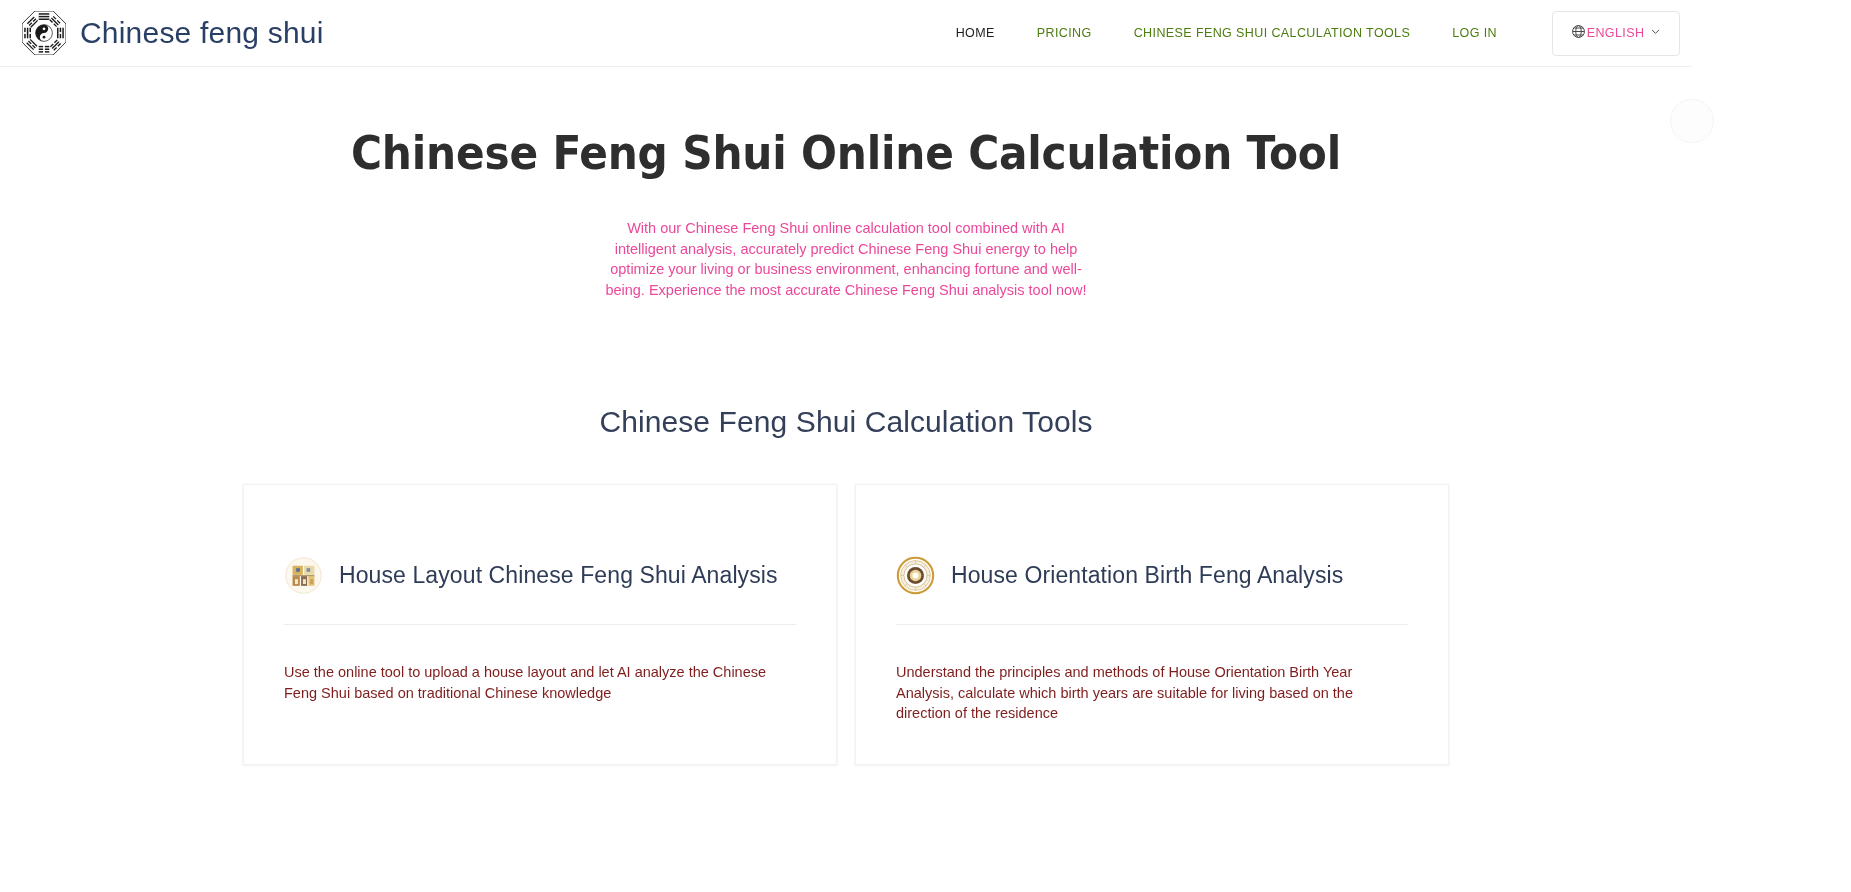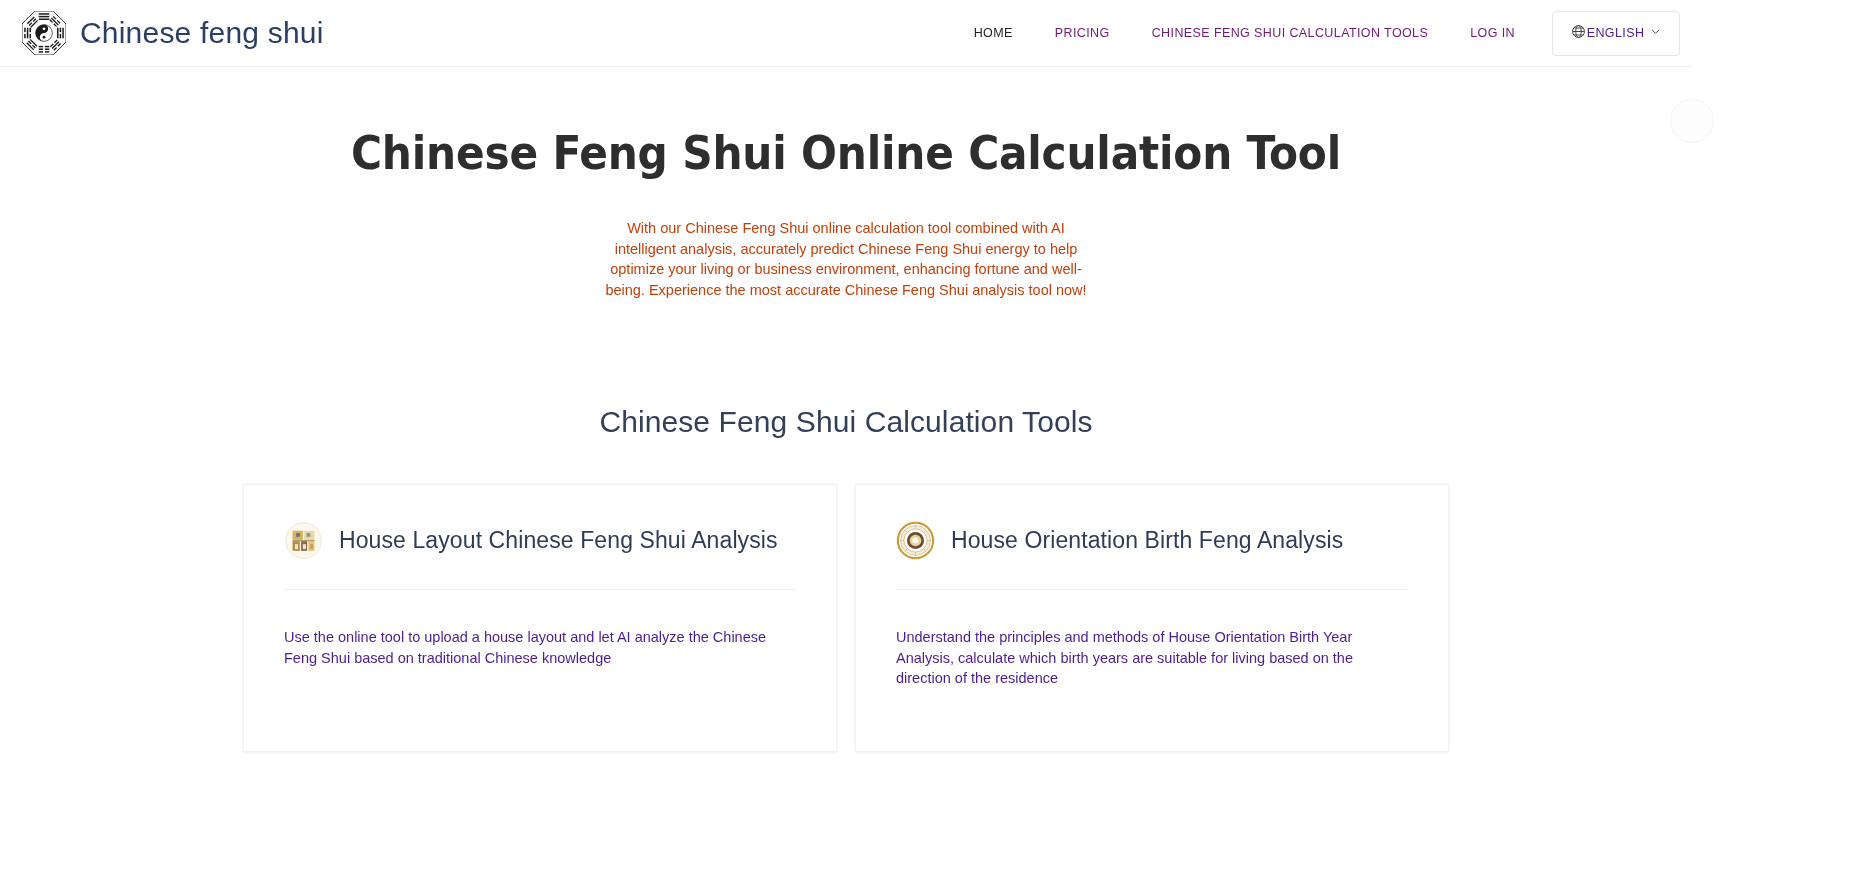--- a/index.html
+++ b/index.html
@@ -39,42 +39,42 @@
   .nav {
     margin-left: auto;
     display: flex;
     align-items: center;
     gap: 0;
     padding-right: 12px;
   }
   .nav-link {
     font-size: 12.5px;
     letter-spacing: 0.4px;
-    color: #701a75;
+    color: #4d7c0f;
     text-decoration: none;
     padding: 0 21px;
     white-space: nowrap;
     cursor: pointer;
   }
   .nav-link.active { color: #1d1d1d; }
 
   .lang-btn {
-    margin-left: 16px;
+    margin-left: 34px;
     display: flex;
     align-items: center;
     justify-content: center;
     gap: 1px;
     width: 128px;
     height: 45px;
     border: 1px solid #e6e6e6;
     border-radius: 4px;
     background: #fff;
     font-size: 12.5px;
     letter-spacing: 0.4px;
-    color: #4c1d95;
+    color: #ec4899;
     cursor: pointer;
   }
   .globe-icon { width: 15px; height: 15px; flex: 0 0 auto; }
   .chev { margin-left: 5px; width: 11px; height: 11px; }
 
   
   .hero {
     text-align: center;
     padding-top: 55px;
   }
@@ -85,21 +85,21 @@
     color: #2e2e2e;
     margin: 4px;
     letter-spacing: -0.2px;
     line-height: 1.15;
   }
   .hero-sub {
     width: 500px;
     margin: 38px auto 0;
     font-size: 14.5px;
     line-height: 20.5px;
-    color: #c2410c;
+    color: #ec4899;
     text-align: center;
   }
 
   
   .section-title {
     text-align: center;
     margin: 105px 0 0;
     font-size: 30px;
     font-weight: 400;
     color: #34405a;
@@ -117,38 +117,39 @@
     min-height: 268px;
     background: #ffffff;
     border: 1px solid #f2f2f2;
     box-shadow: 0 1px 3px rgba(0,0,0,0.045), 0 0 0 1px rgba(0,0,0,0.012);
     padding: 36px 40px 40px;
   }
   .card-head {
     display: flex;
     align-items: center;
     gap: 16px;
+    margin-top: 35px;
   }
   .card-icon { width: 39px; height: 39px; flex: 0 0 auto; display:block; }
   .card-title {
     font-size: 23px;
     font-weight: 400;
     color: #2f3c58;
     letter-spacing: 0.1px;
   }
   .card-divider {
     height: 1px;
     background: #ededed;
     margin-top: 29px;
   }
   .card-body {
     margin-top: 37px;
     font-size: 14.5px;
     line-height: 20.5px;
-    color: #4c1d95;
+    color: #7f1d1d;
   }
 
   
   .edge-widget {
     position: absolute;
     right: -22px;
     top: 99px;
     width: 44px;
     height: 44px;
     border-radius: 50%;

